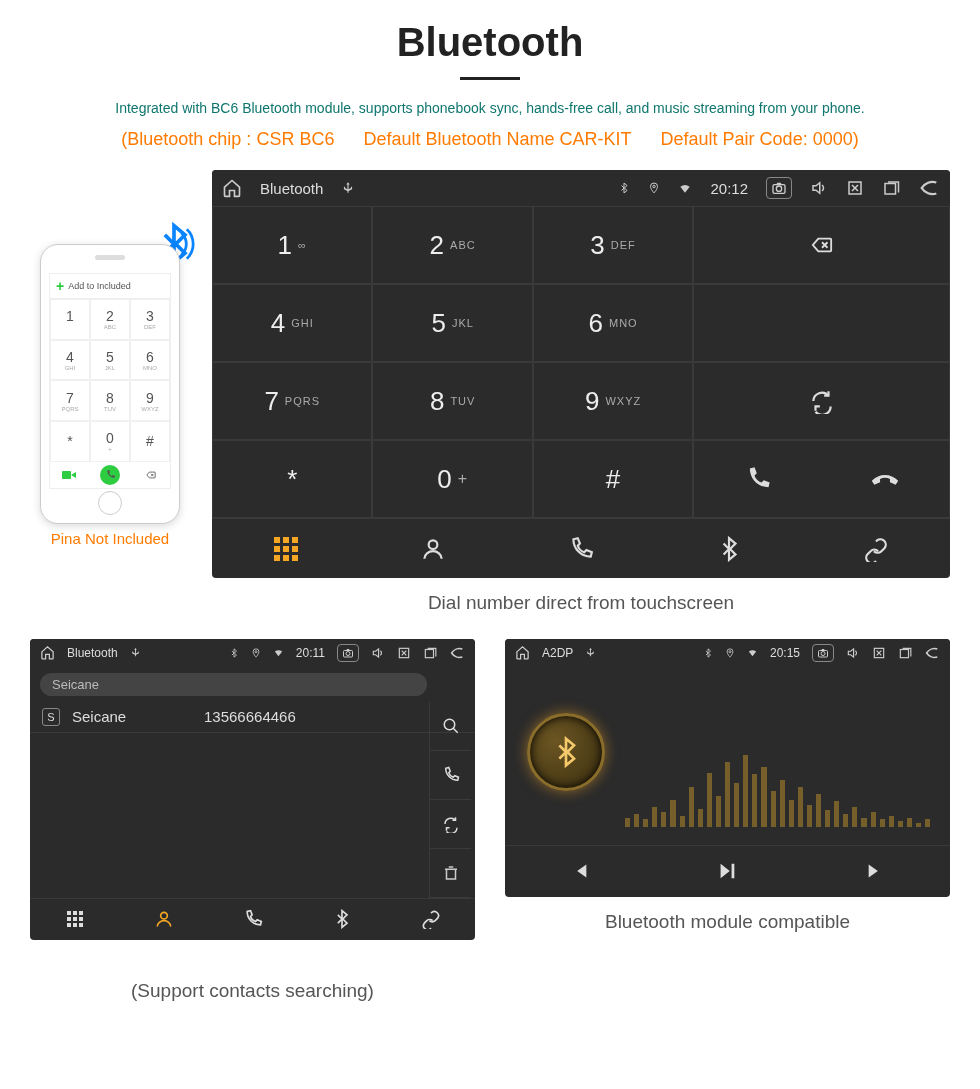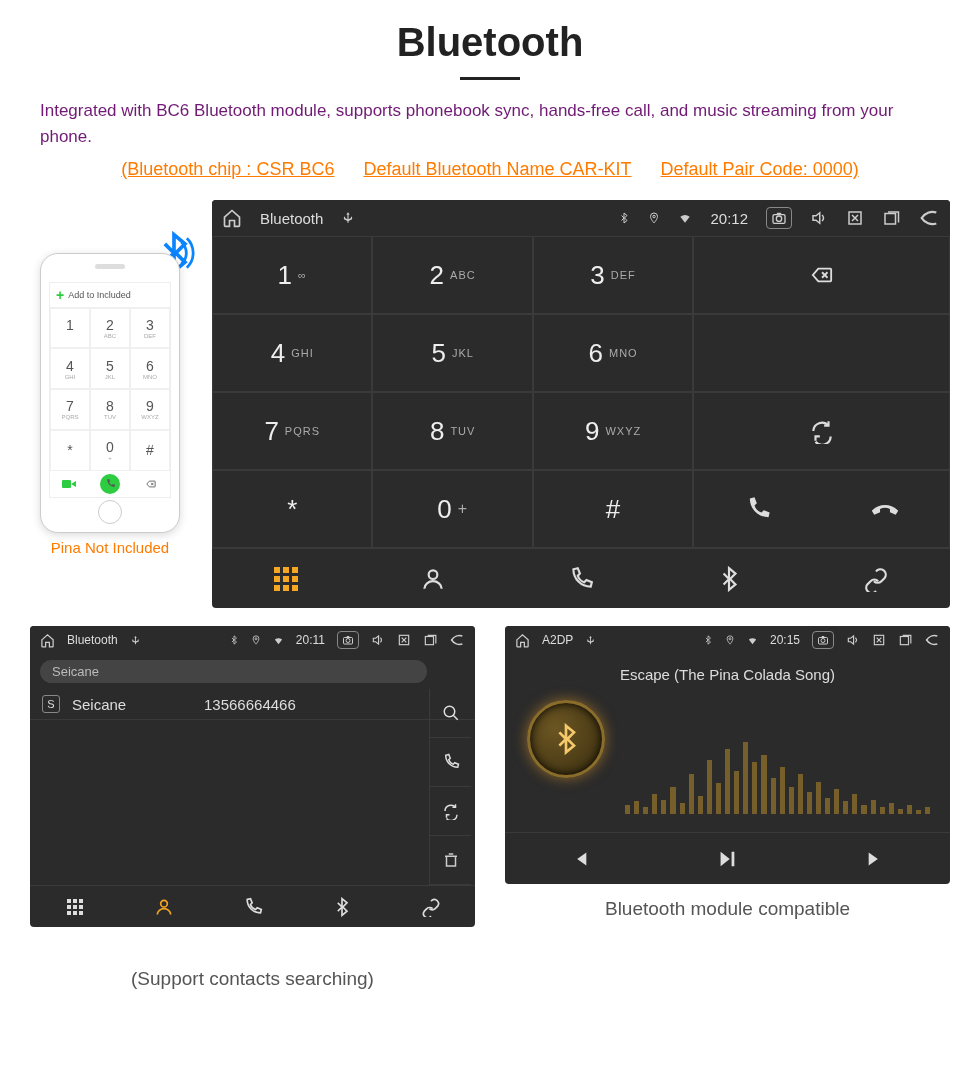--- a/index.html
+++ b/index.html
@@ -17,32 +17,33 @@
     font-size: 40px;
     font-weight: bold;
     color: #222;
     margin-top: 20px;
   }
   .title-underline {
     width: 60px; height: 3px; background: #222;
     margin: 12px auto 18px;
   }
   .subtitle {
-    font-size: 17px;
-    color: #701a75;
+    text-align: center;
+    font-size: 14px;
+    color: #0f766e;
     line-height: 1.5;
     padding: 0 40px;
   }
   .specs {
     text-align: center;
     font-size: 18px;
     color: #ff7b00;
     margin: 10px 0 20px;
   }
-  .specs span { margin: 0 12px; text-decoration: underline; }
+  .specs span { margin: 0 12px; }
 
   
   .row-top { display: flex; padding: 0 30px; gap: 22px; align-items: center; }
   .phone-col { width: 160px; text-align: center; }
   .phone-caption {
     color: #ff7b00; font-size: 15px; margin-top: 6px;
   }
   .dial-col { flex: 1; }
 
   
@@ -489,20 +490,21 @@
               <use href="#i-bt"></use>
             </svg>
           </div>
         <div class="bitem">
             <svg>
               <use href="#i-link"></use>
             </svg>
           </div>
       </div>
     </div>
+    <div class="caption">Dial number direct from touchscreen</div>
   </div>
 </div>
 
 <div class="row-bottom">
 
   <div class="half">
     <div class="panel small">
       <div class="statusbar">
         <svg width="15" height="15">
             <use href="#i-home"></use>
@@ -645,21 +647,20 @@
             <use href="#i-xbox"></use>
           </svg>
         <svg width="14" height="14">
             <use href="#i-recent"></use>
           </svg>
         <svg width="16" height="16">
             <use href="#i-back"></use>
           </svg>
       </div>
       <div class="a2dp-body">
-        <div class="song">Escape (The Pina Colada Song)</div>
         <div class="album">
           <svg viewBox="0 0 24 24">
               <path d="M12 2l6 5-5 5 5 5-6 5V2zm0 10L7 7m5 5l-5 5" fill="none" stroke="#f5c96b" stroke-width="2"></path>
             </svg>
         </div>
         <div class="eq" id="eq">
             <span style="height: 10%;"></span>
             <span style="height: 14%;"></span>
             <span style="height: 8%;"></span>
             <span style="height: 22%;"></span>

